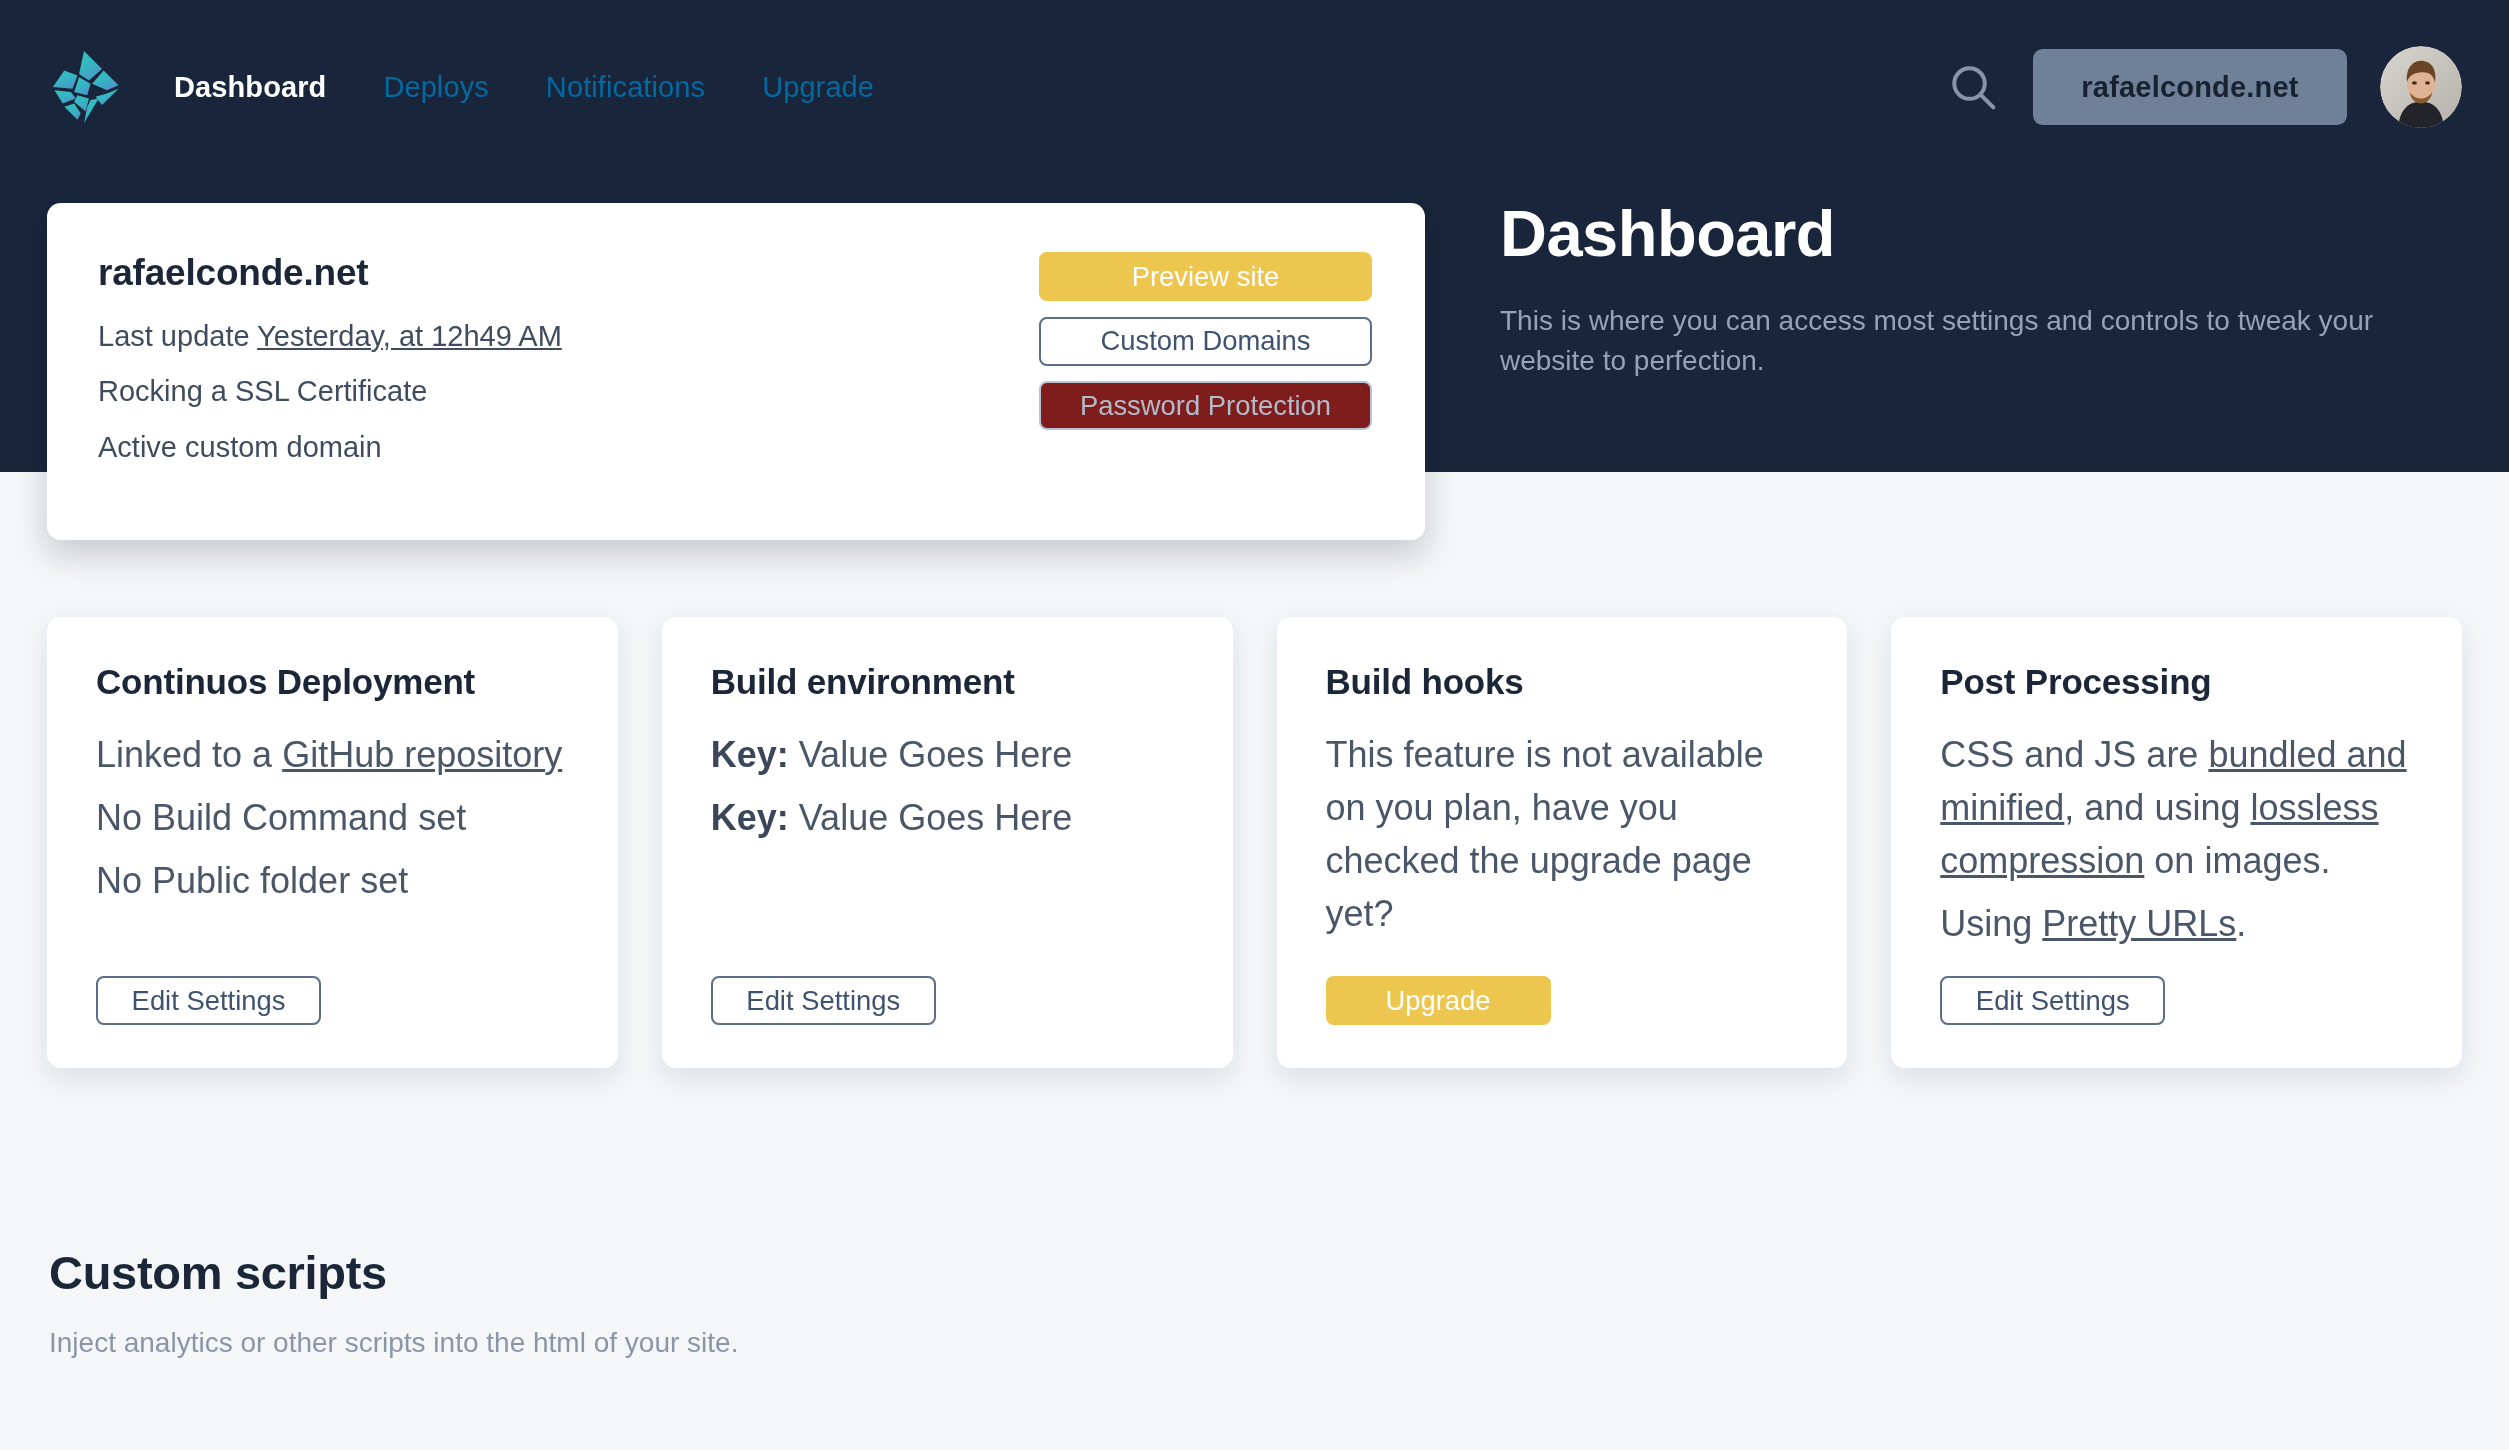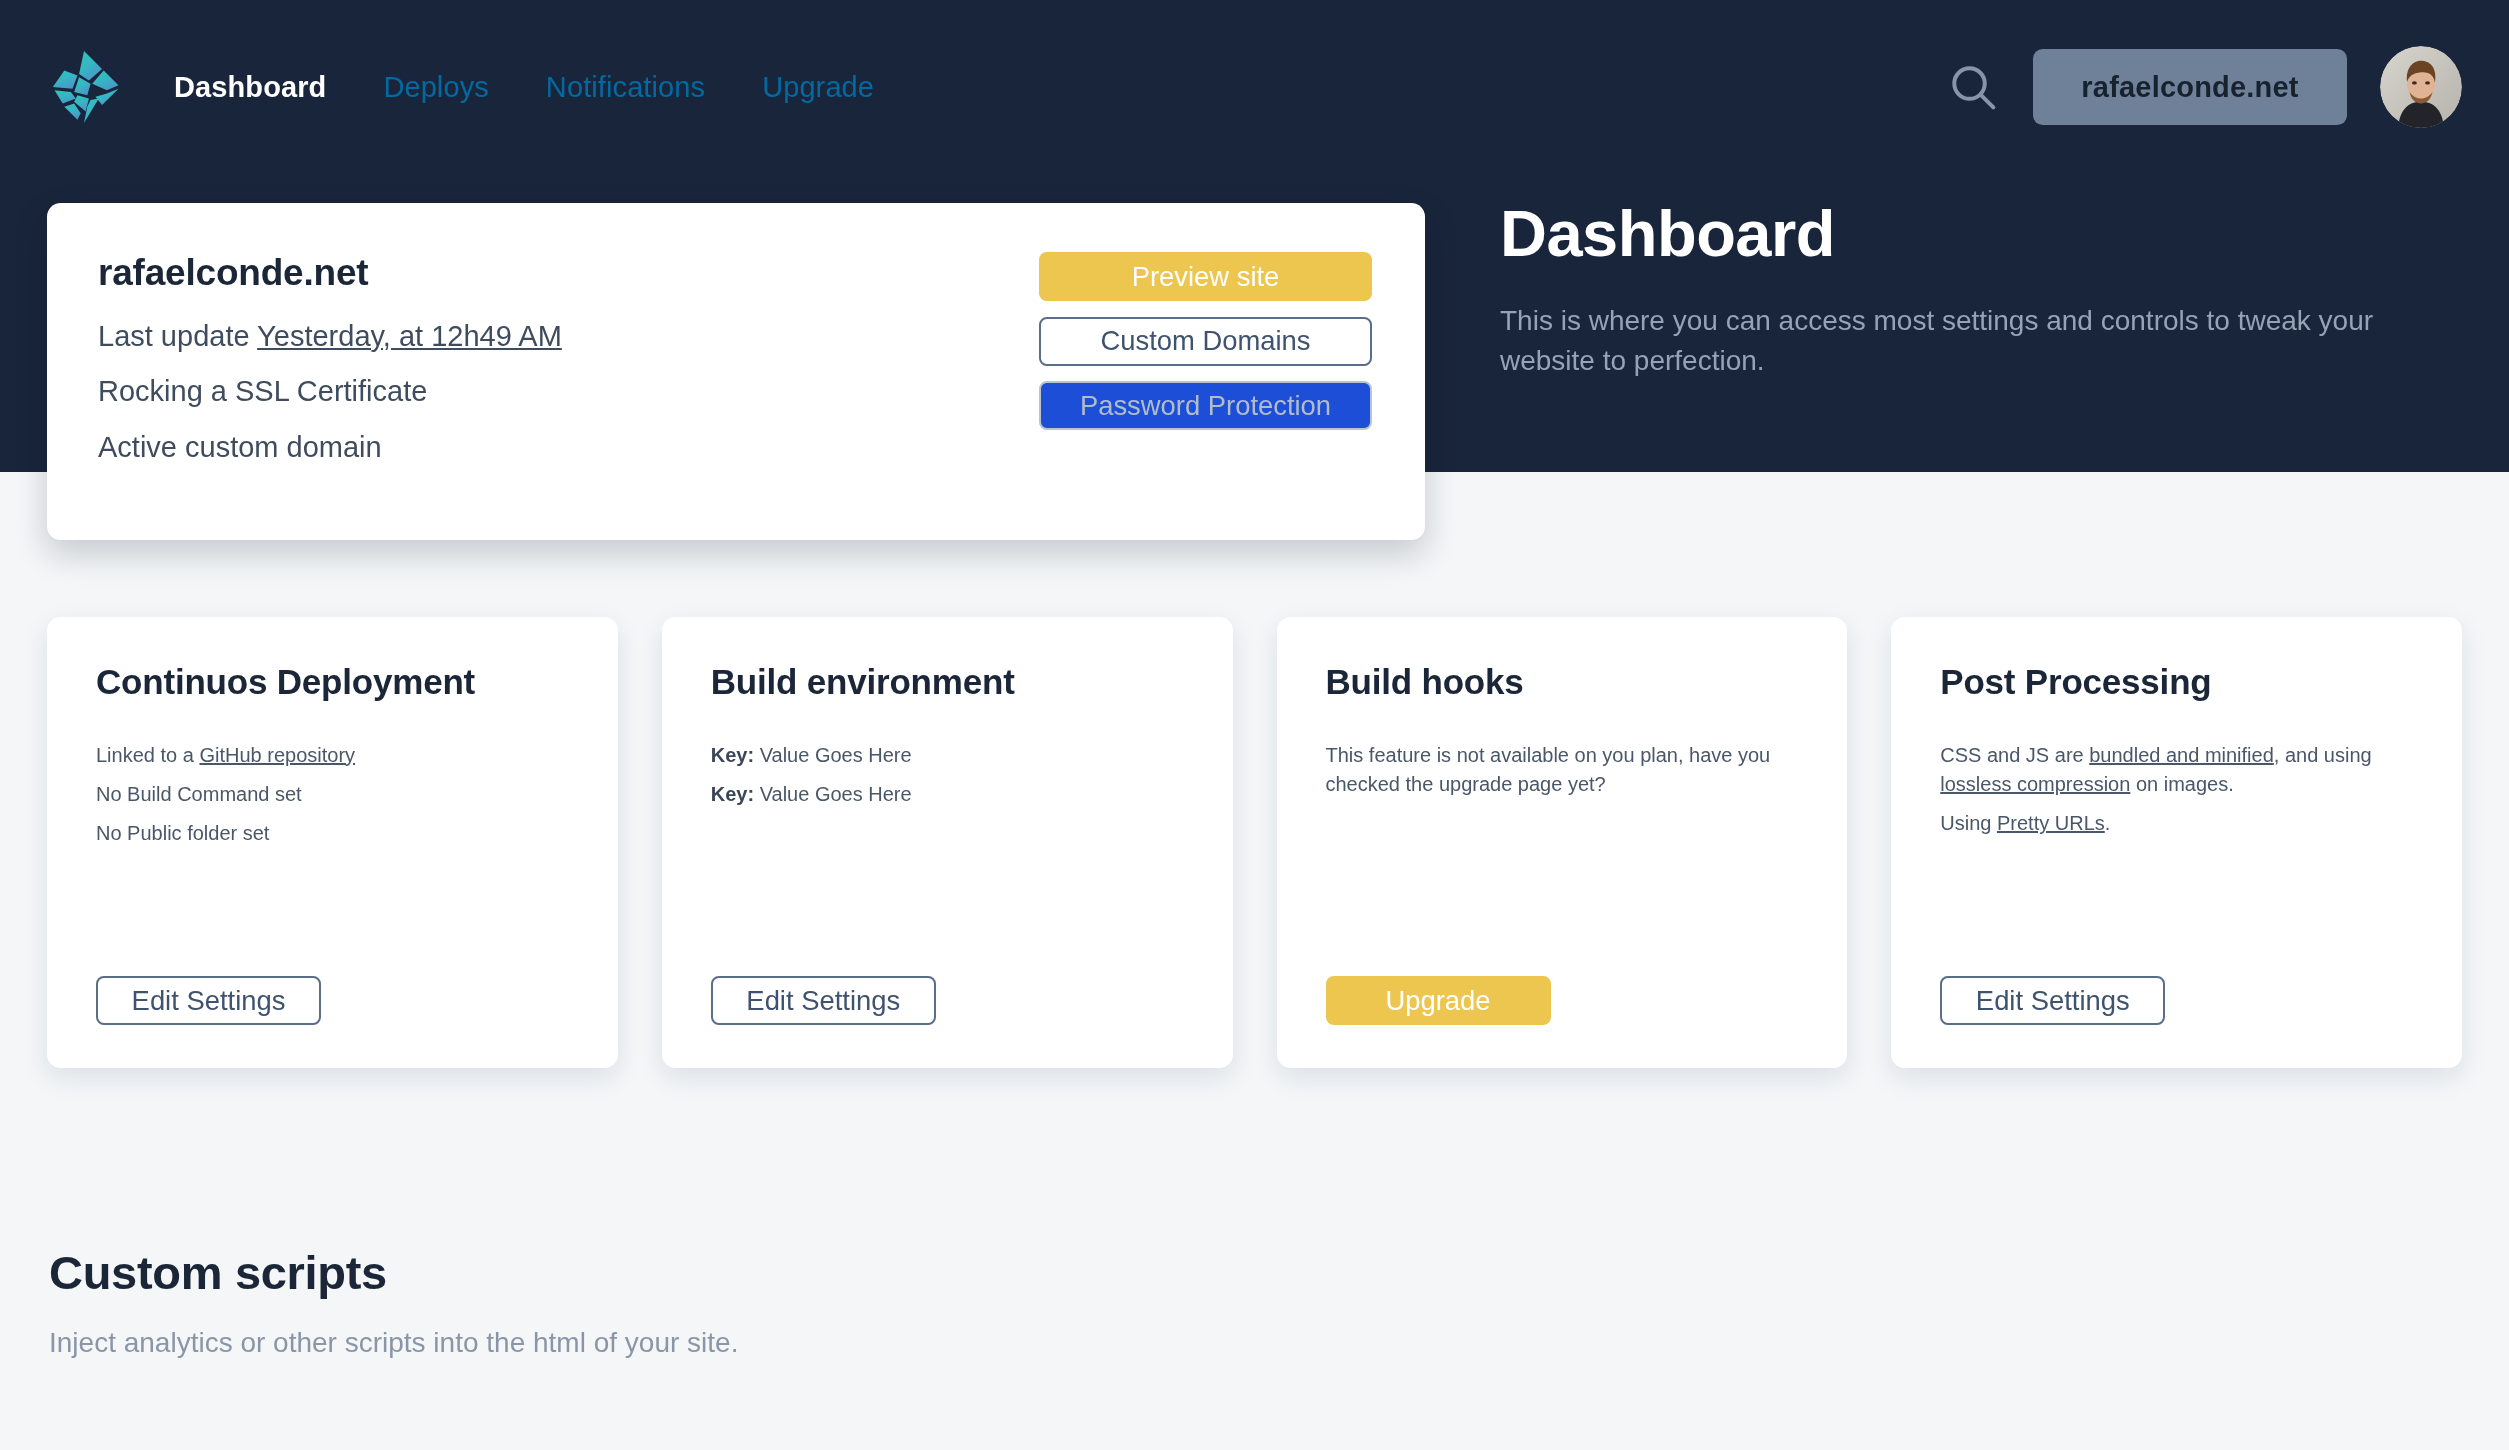--- a/index.html
+++ b/index.html
@@ -167,21 +167,21 @@
     color: #ffffff;
   }
   .btn-outline {
     border-color: #5a6e8a;
     color: #3f536e;
     background: #ffffff;
   }
   .btn-disabled {
     border-color: #b9c4d2;
     color: #b1bcca;
-    background: #1d4ed8;
+    background: #7f1d1d;
     cursor: default;
   }
 
   
   .pagehead {
     position: absolute;
     left: 1500px;
     top: 201px;
     width: 961px;
     z-index: 6;
@@ -223,25 +223,24 @@
 
   .card h3 {
     font-size: 35px;
     font-weight: bold;
     color: #1b2738;
     letter-spacing: -0.2px;
     margin-bottom: 25.5px;
   }
 
   .card .body {
-    font-size: 20px;
+    font-size: 36px;
     line-height: 1.48;
     color: #4a5769;
     flex: 1 1 auto;
-    margin-top: 13px;
   }
   .card .body .row { margin-bottom: 9.8px; }
   .card .body b { font-weight: bold; color: #3b4758; }
   .card .body a {
     color: #4a5769;
     text-decoration: underline;
     cursor: pointer;
   }
 
   .card .btn { width: 225px; margin-top: 7.8px; }

